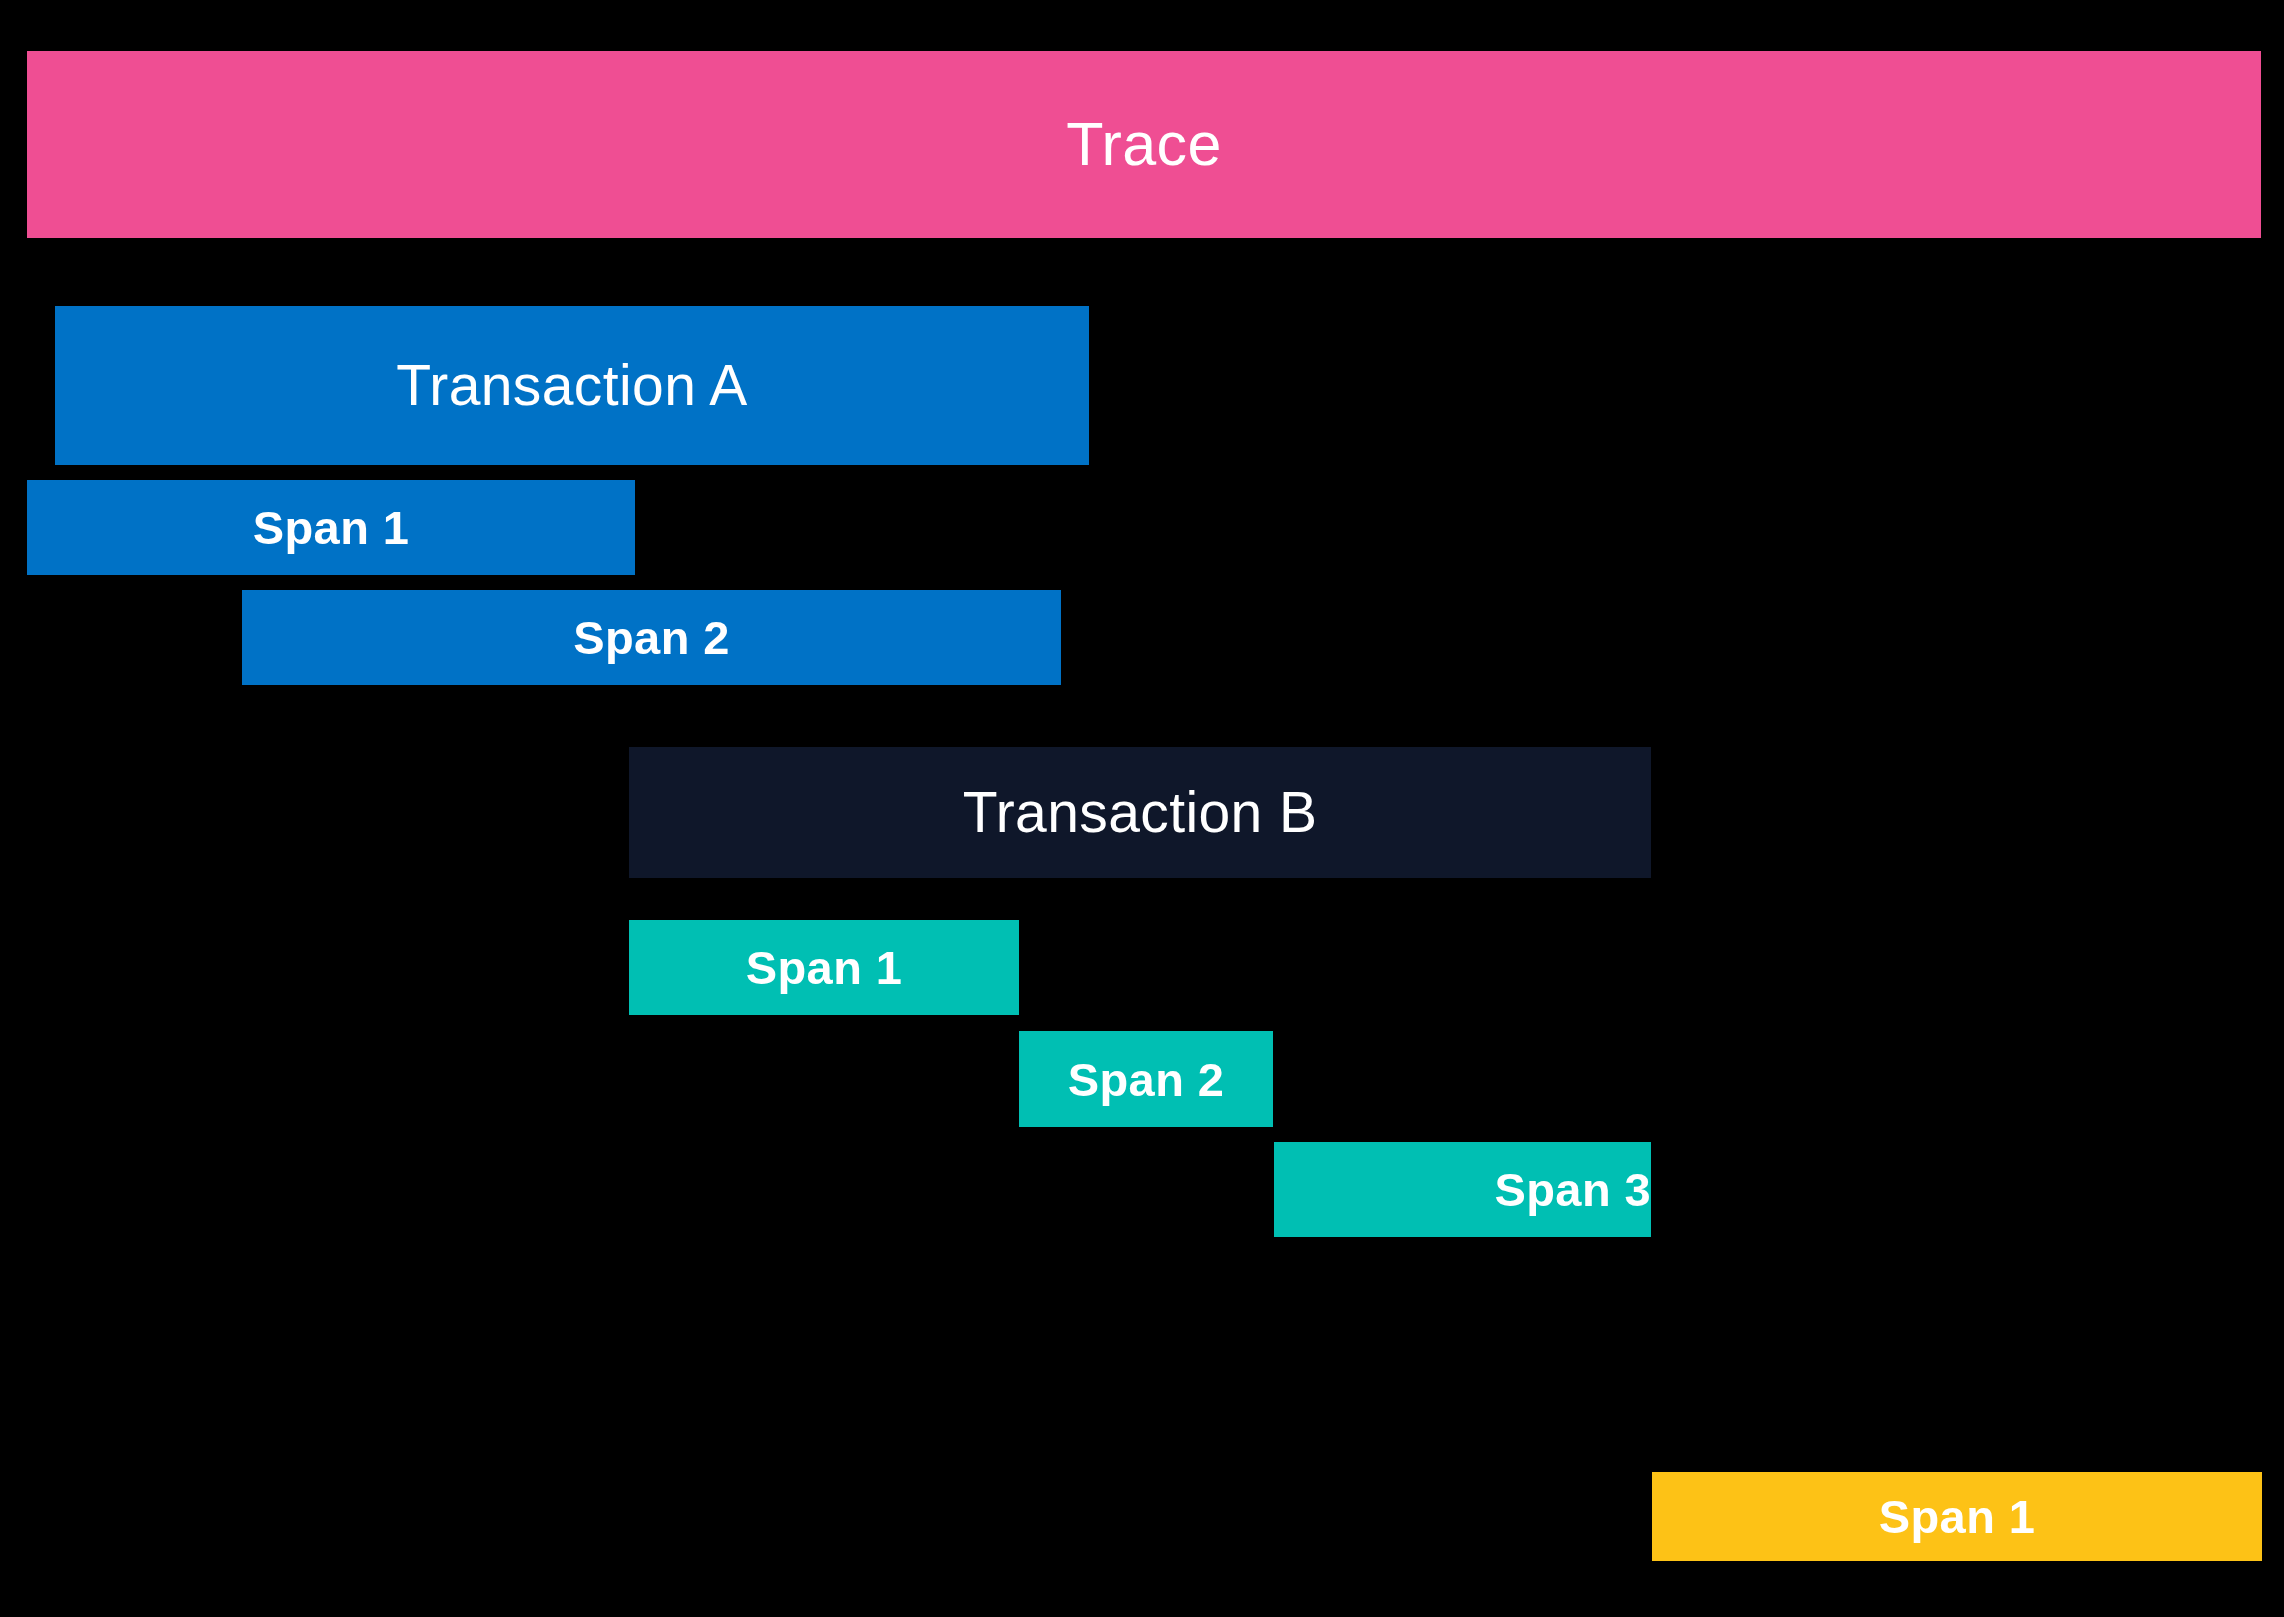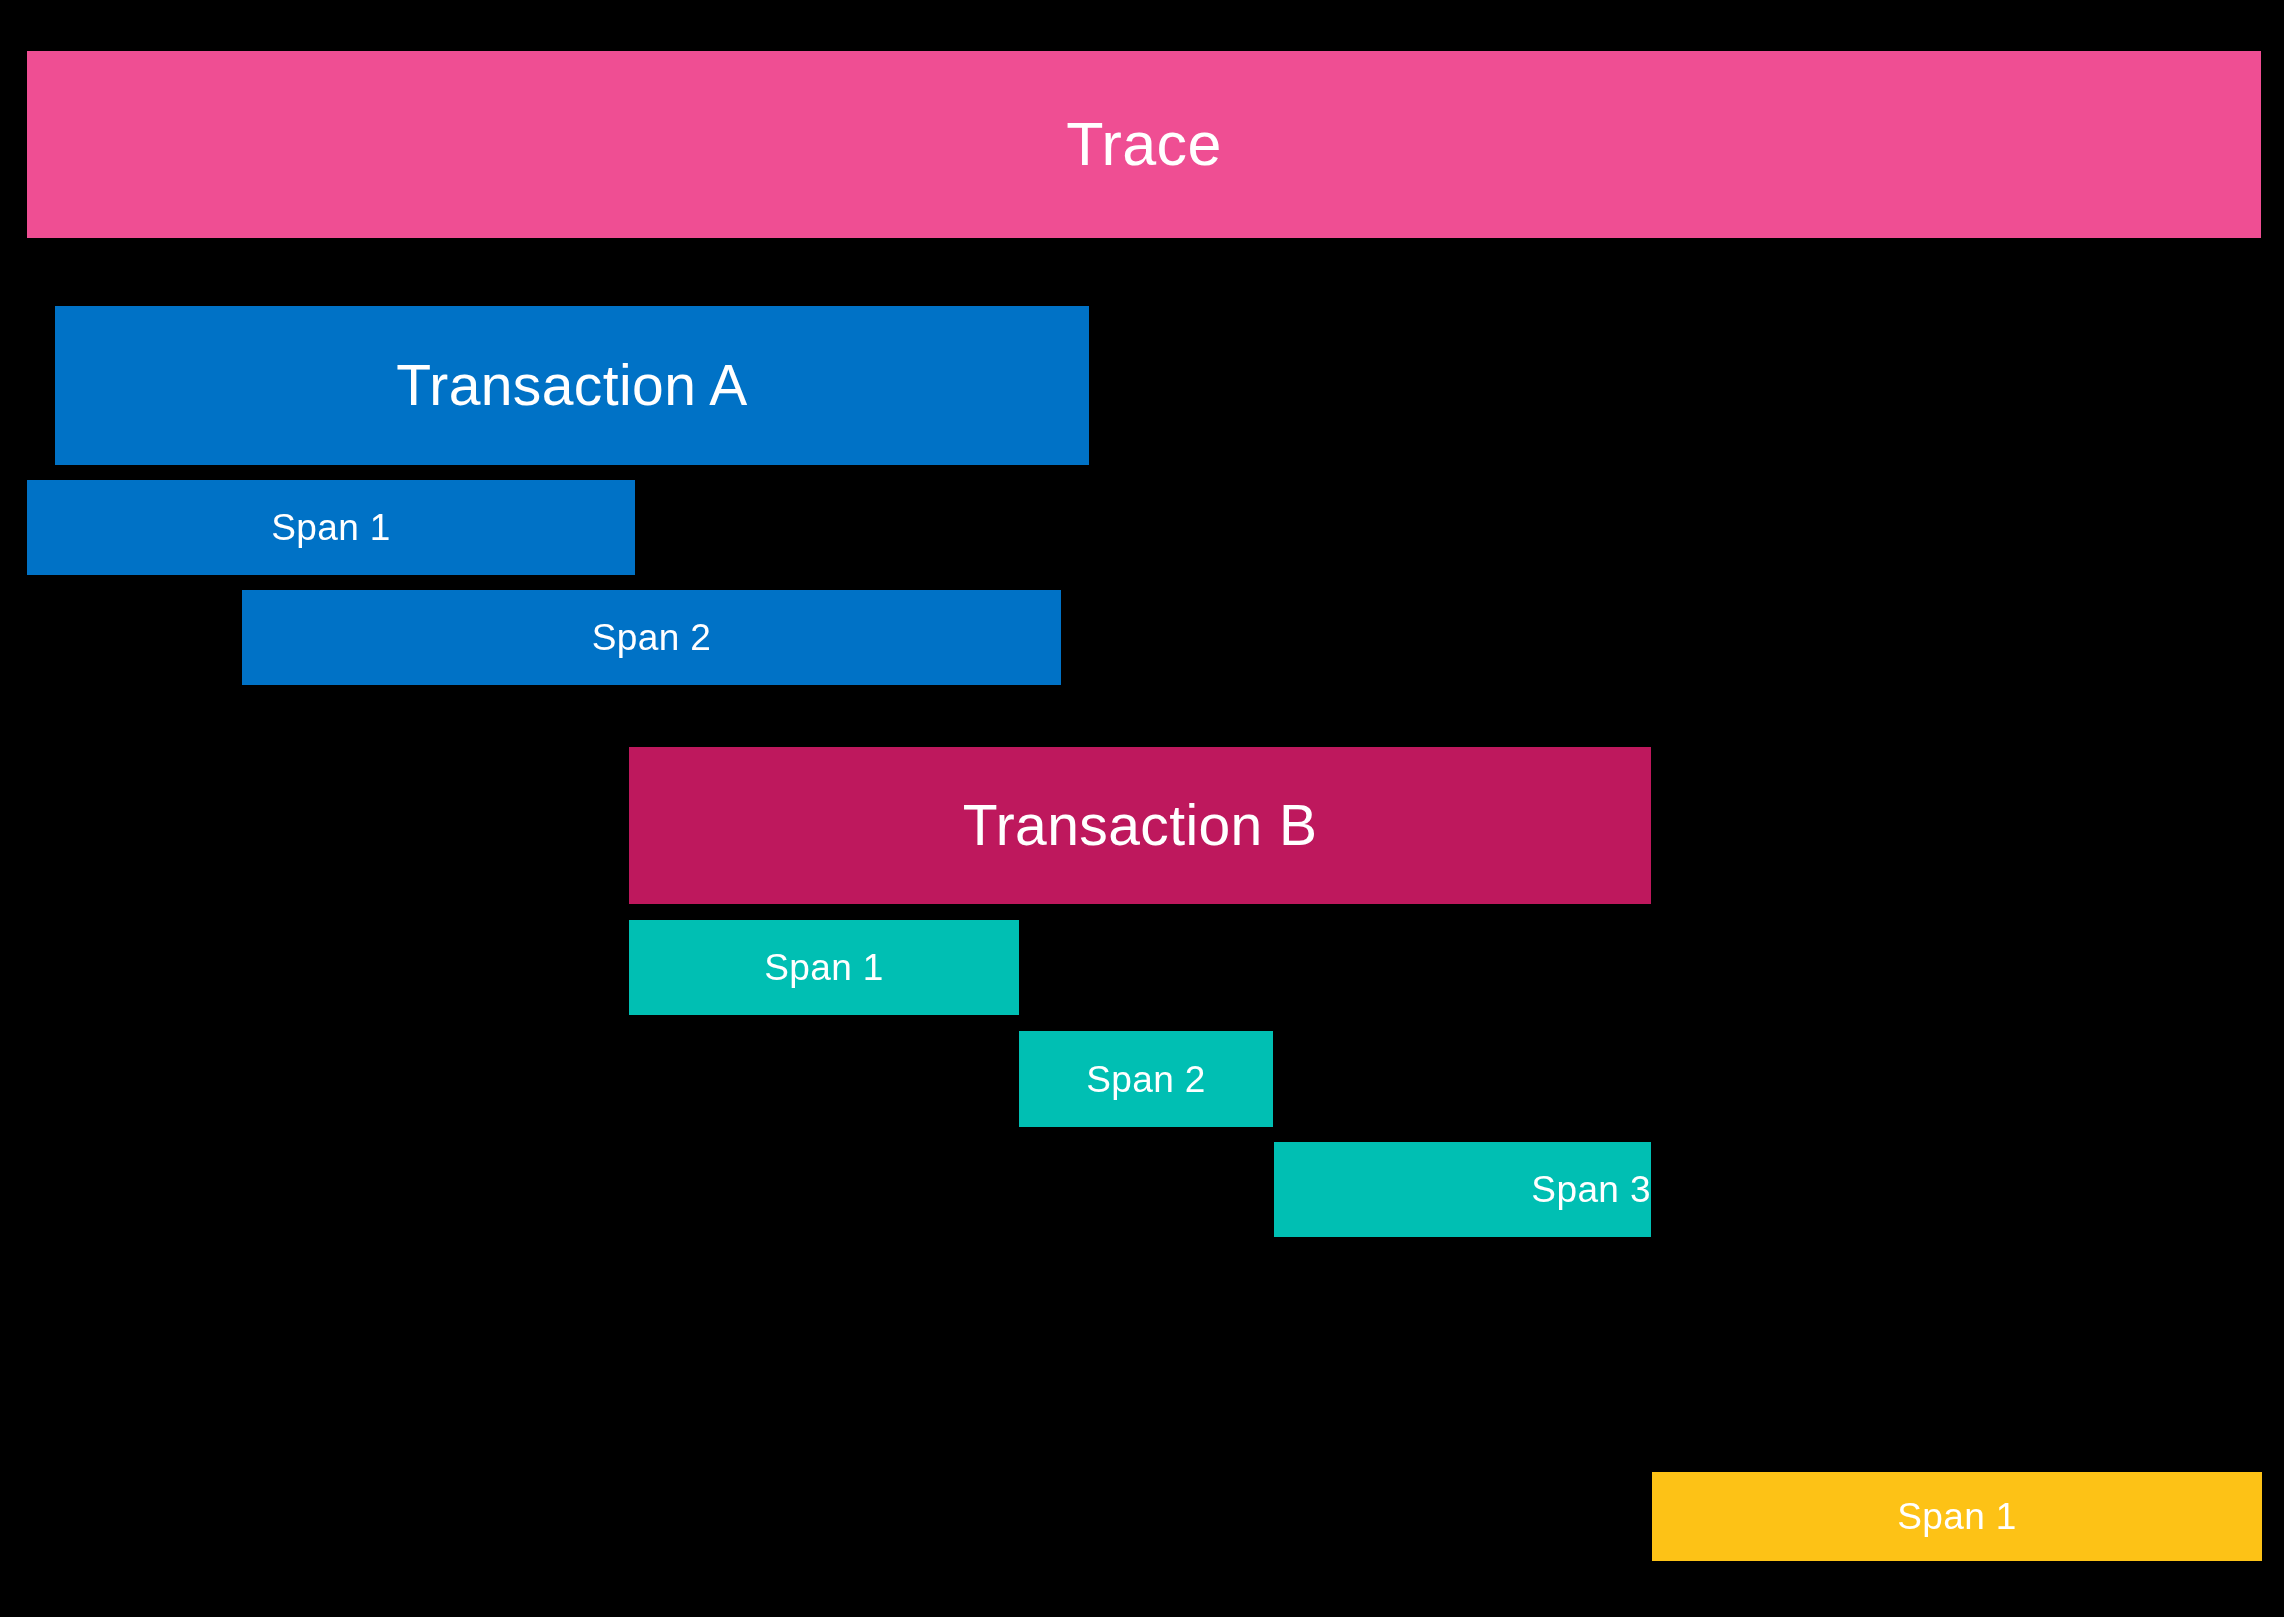--- a/index.html
+++ b/index.html
@@ -28,40 +28,40 @@
     overflow: hidden;
   }
   .bar-label {
     color: #ffffff;
     font-weight: 400;
     letter-spacing: 0.4px;
   }
   
   .tier-trace   .bar-label { font-size: 61px; }
   .tier-txn     .bar-label { font-size: 57px; }
-  .tier-span    .bar-label { font-size: 37px; }
+  .tier-span    .bar-label { font-size: 47px; font-weight: bold; }
 </style>
 </head>
 <body>
 
 <div id="canvas">
 
 <div class="bar tier-trace" style="left: 27px; top: 51px; width: 2234px; height: 187px; background: rgb(239, 78, 147); text-align: right;">
       <span class="bar-label">Trace</span>
     </div>
     <div class="bar tier-txn" style="left: 27px; top: 306px; width: 1034px; height: 159px; background: rgb(0, 114, 198); margin-left: 28px;">
       <span class="bar-label">Transaction A</span>
     </div>
     <div class="bar tier-span" style="left: 27px; top: 480px; width: 608px; height: 95px; background: rgb(0, 114, 198);">
       <span class="bar-label">Span 1</span>
     </div>
     <div class="bar tier-span" style="left: 242px; top: 590px; width: 819px; height: 95px; background: rgb(0, 114, 198);">
       <span class="bar-label">Span 2</span>
     </div>
-    <div class="bar tier-txn" style="left: 629px; top: 747px; width: 1022px; height: 157px; background: #be185d;">
+    <div class="bar tier-txn" style="left: 629px; top: 747px; width: 1022px; height: 131px; background: #0f172a;">
       <span class="bar-label">Transaction B</span>
     </div>
     <div class="bar tier-span" style="left: 629px; top: 920px; width: 390px; height: 95px; background: rgb(0, 191, 179);">
       <span class="bar-label">Span 1</span>
     </div>
     <div class="bar tier-span" style="left: 1019px; top: 1031px; width: 254px; height: 96px; background: rgb(0, 191, 179);">
       <span class="bar-label">Span 2</span>
     </div>
     <div class="bar tier-span" style="left: 1274px; top: 1142px; width: 377px; height: 95px; background: rgb(0, 191, 179); justify-content: flex-end;">
       <span class="bar-label">Span 3</span>

